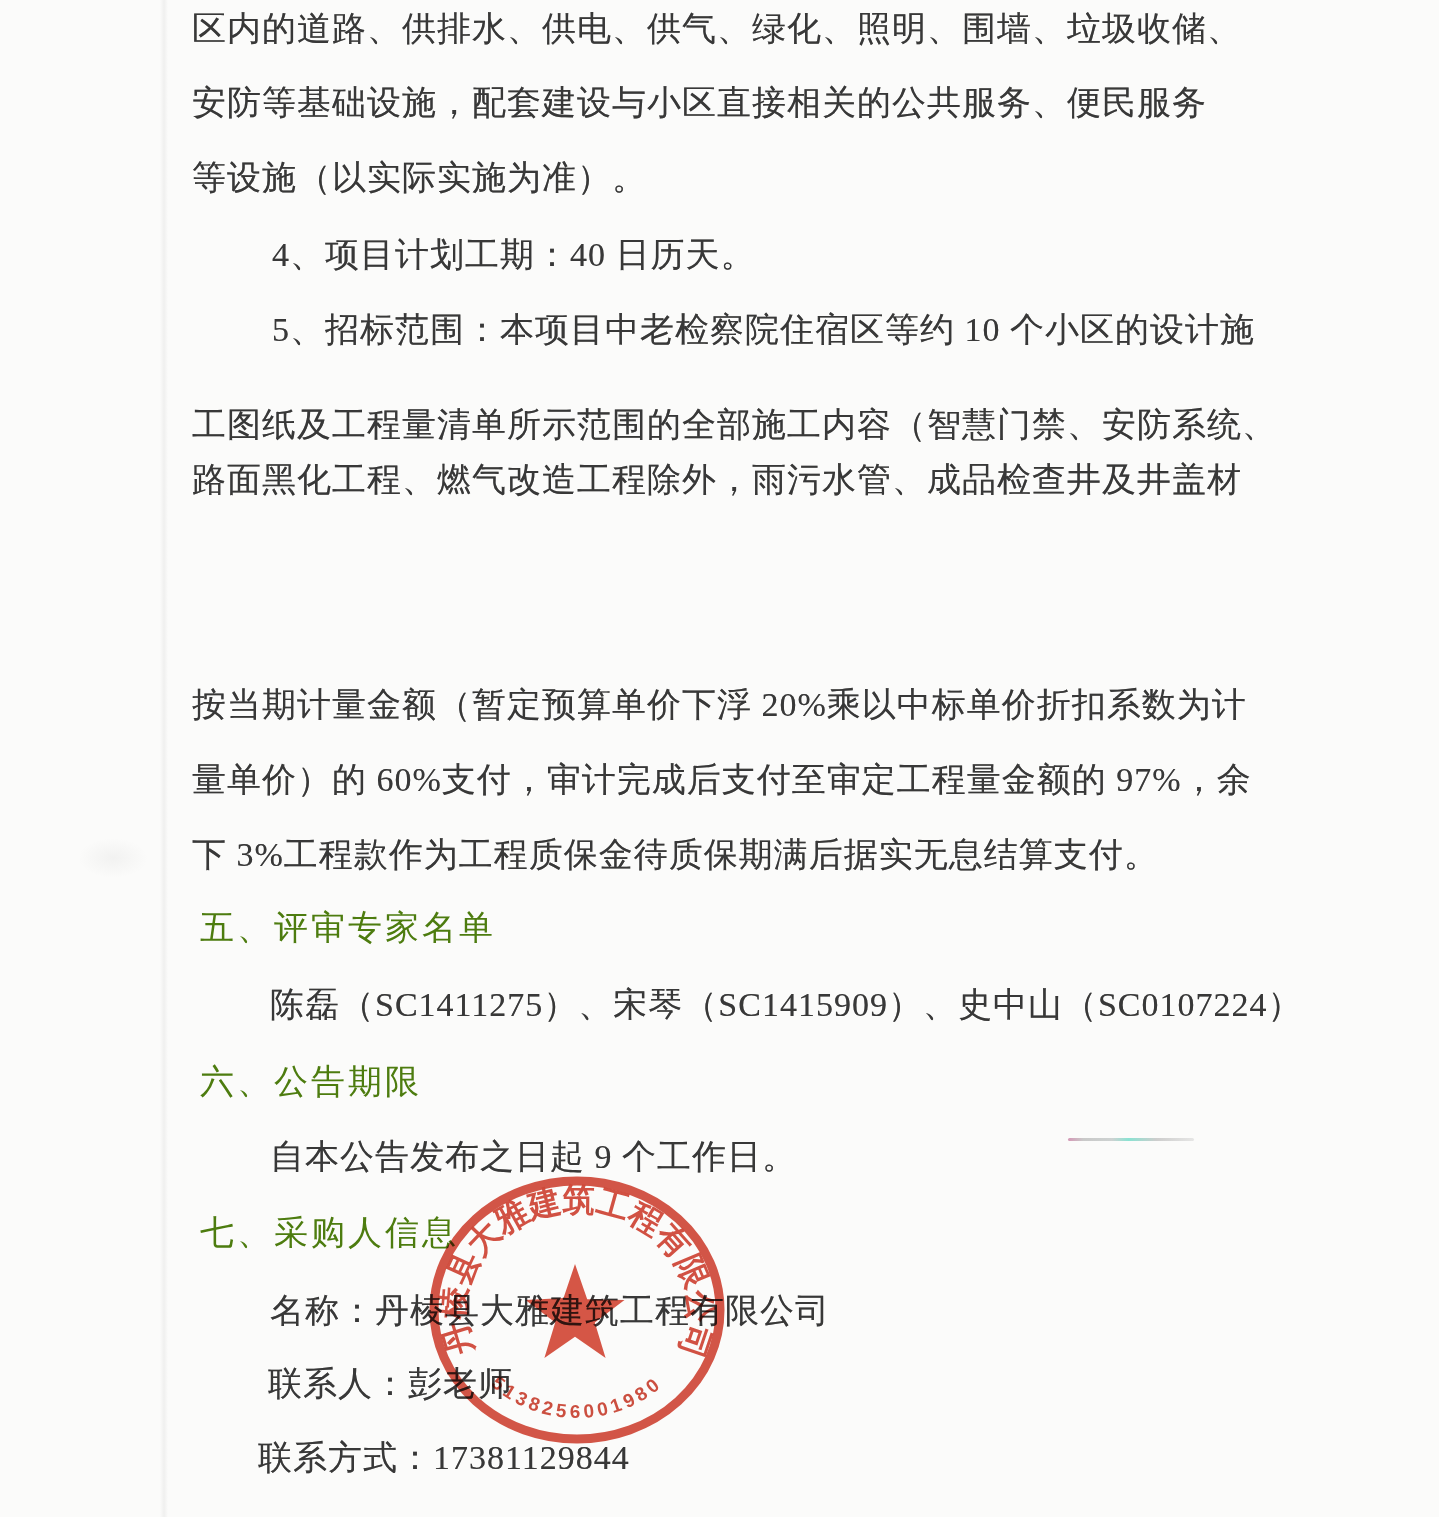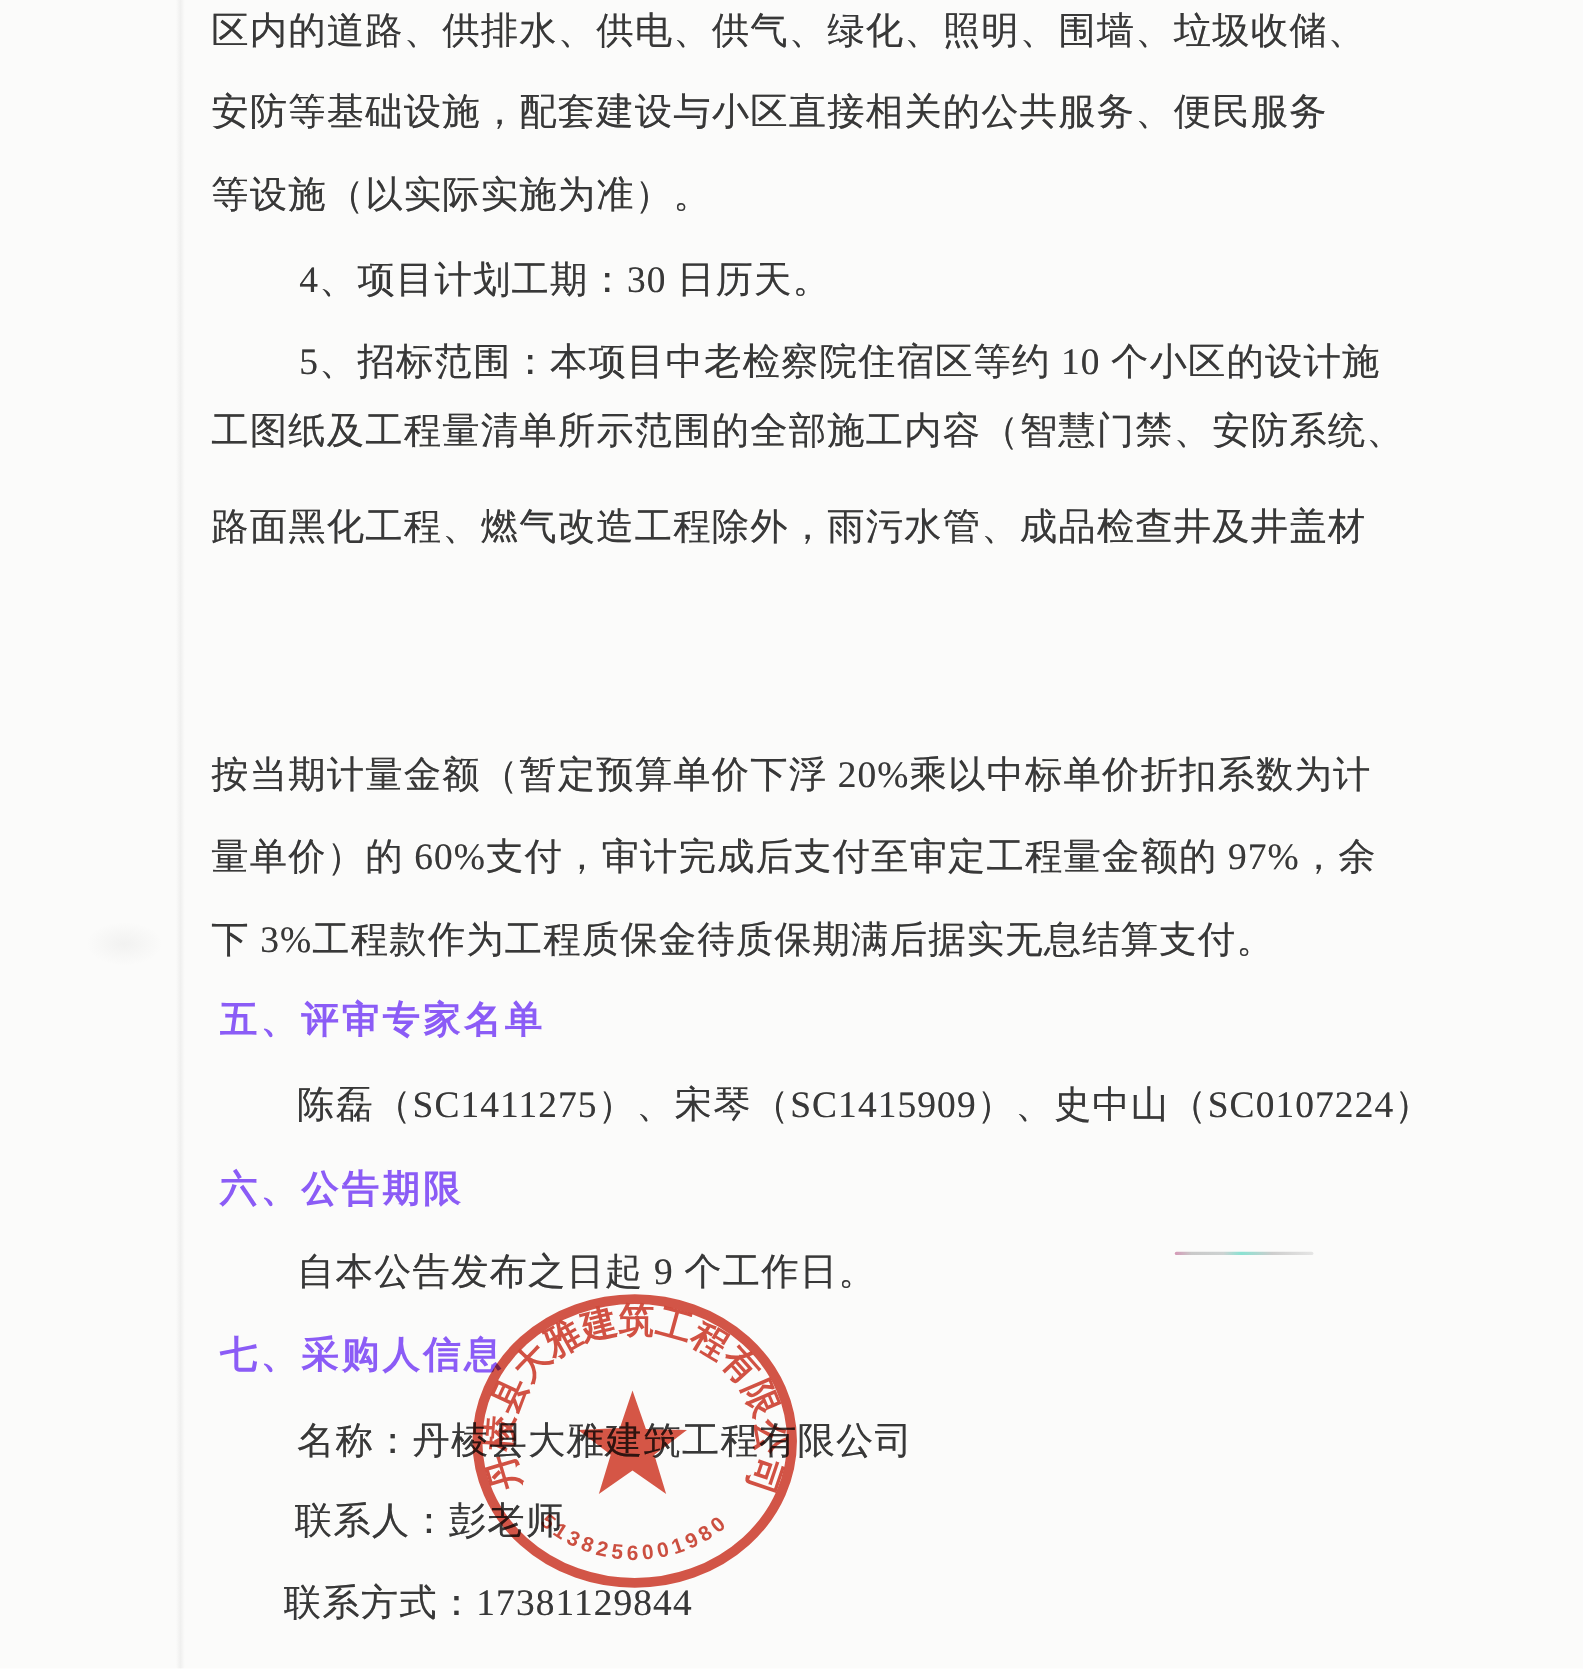--- a/index.html
+++ b/index.html
@@ -15,22 +15,22 @@
     white-space:pre;
     font-size:34px;
     line-height:42px;
     height:42px;
     color:#383838;
     letter-spacing:1px;
     text-shadow:0 0 0.6px rgba(60,60,60,.55);
   }
   .heading{
     font-family:"Liberation Sans","DejaVu Sans",sans-serif;
-    font-weight:700;
-    color:#8b5cf6;
+    font-weight:400;
+    color:#4d7c0f;
     letter-spacing:3px;
     text-shadow:none;
   }
   .seal{
     position:absolute;
     left:427px;top:1176px;
     width:300px;height:276px;
     mix-blend-mode:multiply;
     opacity:.93;
     filter:blur(.3px);
@@ -66,23 +66,23 @@
 <body>
 
 <div class="page">
 
   <div class="scanband"></div>
   <div class="smudge"></div>
 
   <div class="line" style="left:192px;top:8px;">区内的道路、供排水、供电、供气、绿化、照明、围墙、垃圾收储、</div>
   <div class="line" style="left:192px;top:82px;">安防等基础设施，配套建设与小区直接相关的公共服务、便民服务</div>
   <div class="line" style="left:192px;top:157px;">等设施（以实际实施为准）。</div>
-  <div class="line" style="left:272px;top:234px;">4、项目计划工期：30 日历天。</div>
+  <div class="line" style="left:272px;top:234px;">4、项目计划工期：40 日历天。</div>
   <div class="line" style="left:272px;top:309px;">5、招标范围：本项目中老检察院住宿区等约 10 个小区的设计施</div>
-  <div class="line" style="left:192px;top:372px;text-align:right;">工图纸及工程量清单所示范围的全部施工内容（智慧门禁、安防系统、</div>
+  <div class="line" style="left:192px;top:404px;text-align:right;">工图纸及工程量清单所示范围的全部施工内容（智慧门禁、安防系统、</div>
   <div class="line" style="left:192px;top:459px;">路面黑化工程、燃气改造工程除外，雨污水管、成品检查井及井盖材</div>
   <div class="line" style="left:192px;top:684px;">按当期计量金额（暂定预算单价下浮 20%乘以中标单价折扣系数为计</div>
   <div class="line" style="left:192px;top:759px;text-align:center;">量单价）的 60%支付，审计完成后支付至审定工程量金额的 97%，余</div>
   <div class="line" style="left:192px;top:834px;">下 3%工程款作为工程质保金待质保期满后据实无息结算支付。</div>
 
   <div class="line heading" style="left:200px;top:906px;">五、评审专家名单</div>
   <div class="line" style="left:270px;top:984px;">陈磊（SC1411275）、宋琴（SC1415909）、史中山（SC0107224）</div>
 
   <div class="line heading" style="left:200px;top:1060px;">六、公告期限</div>
   <div class="line" style="left:270px;top:1136px;">自本公告发布之日起 9 个工作日。</div>

